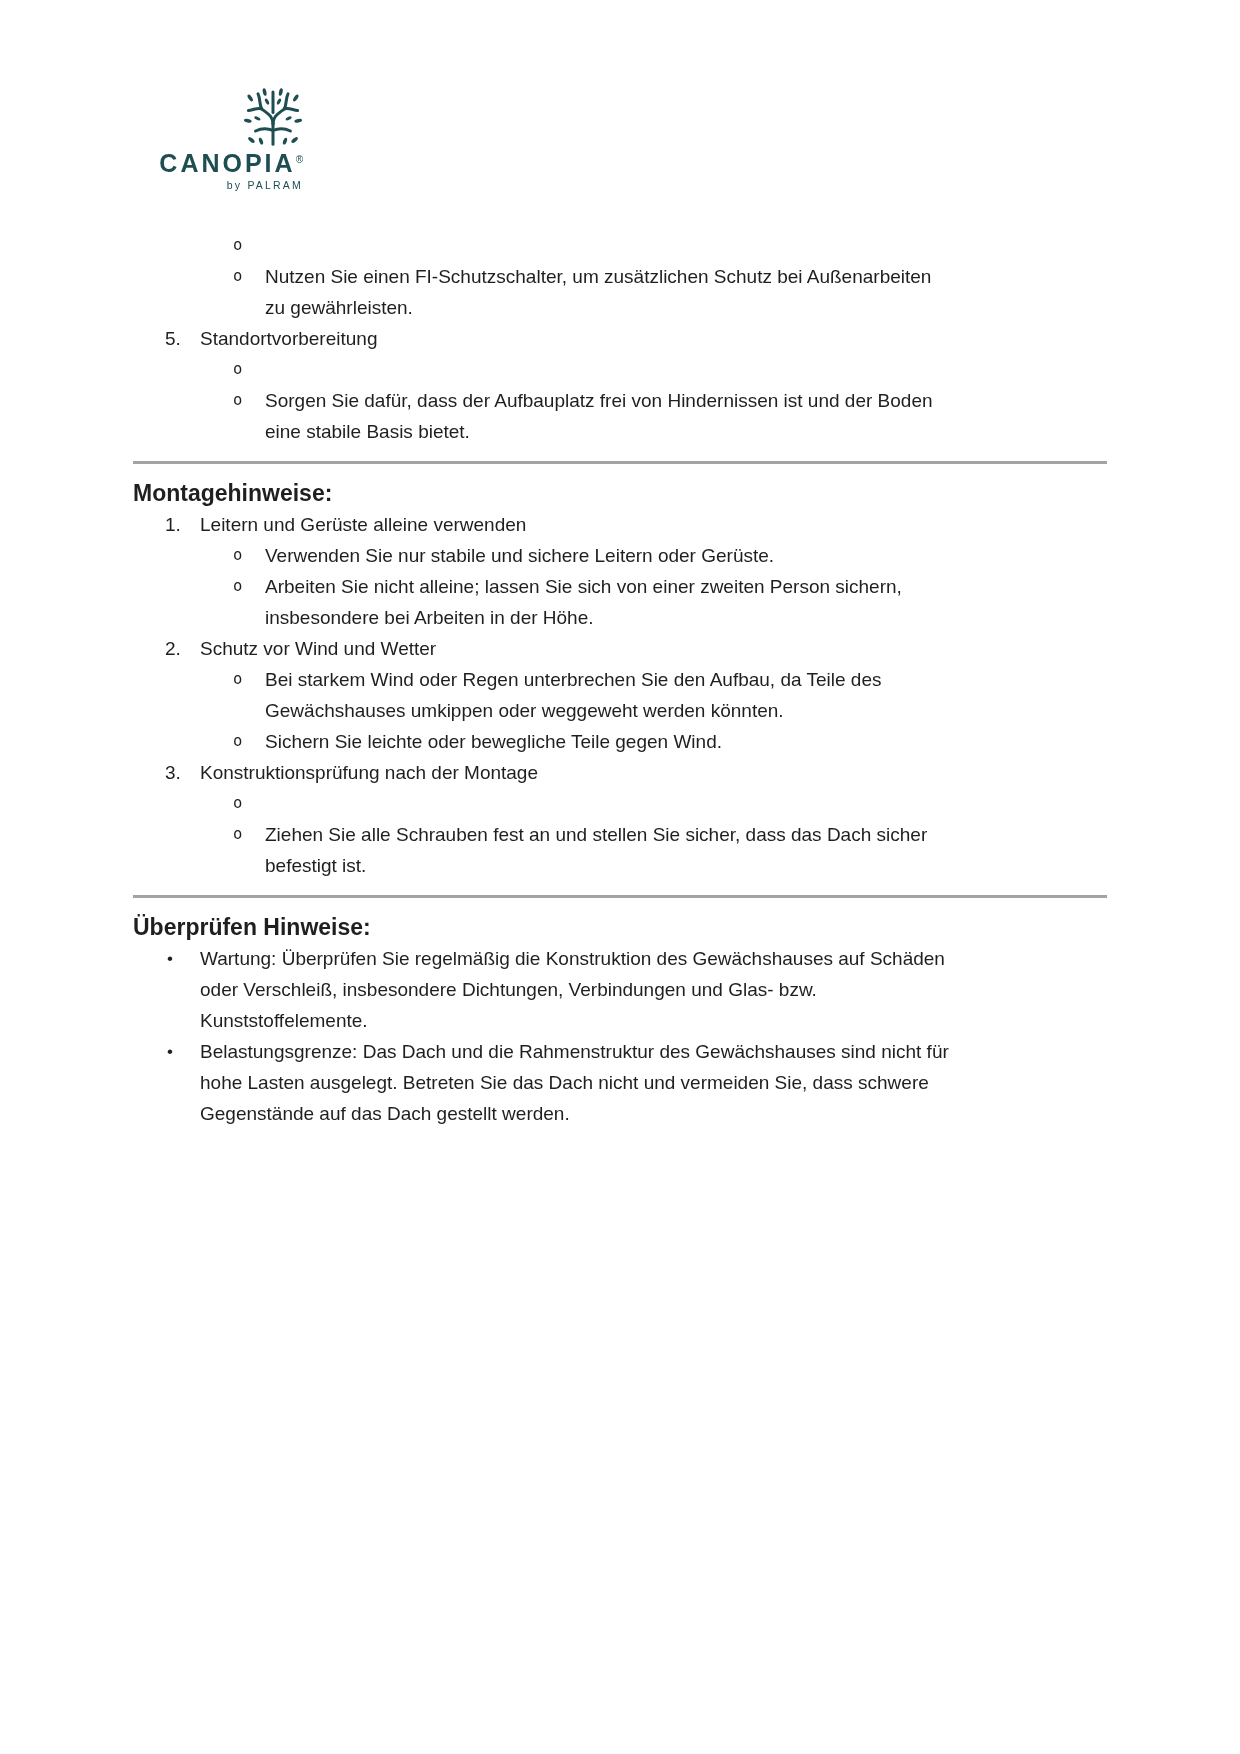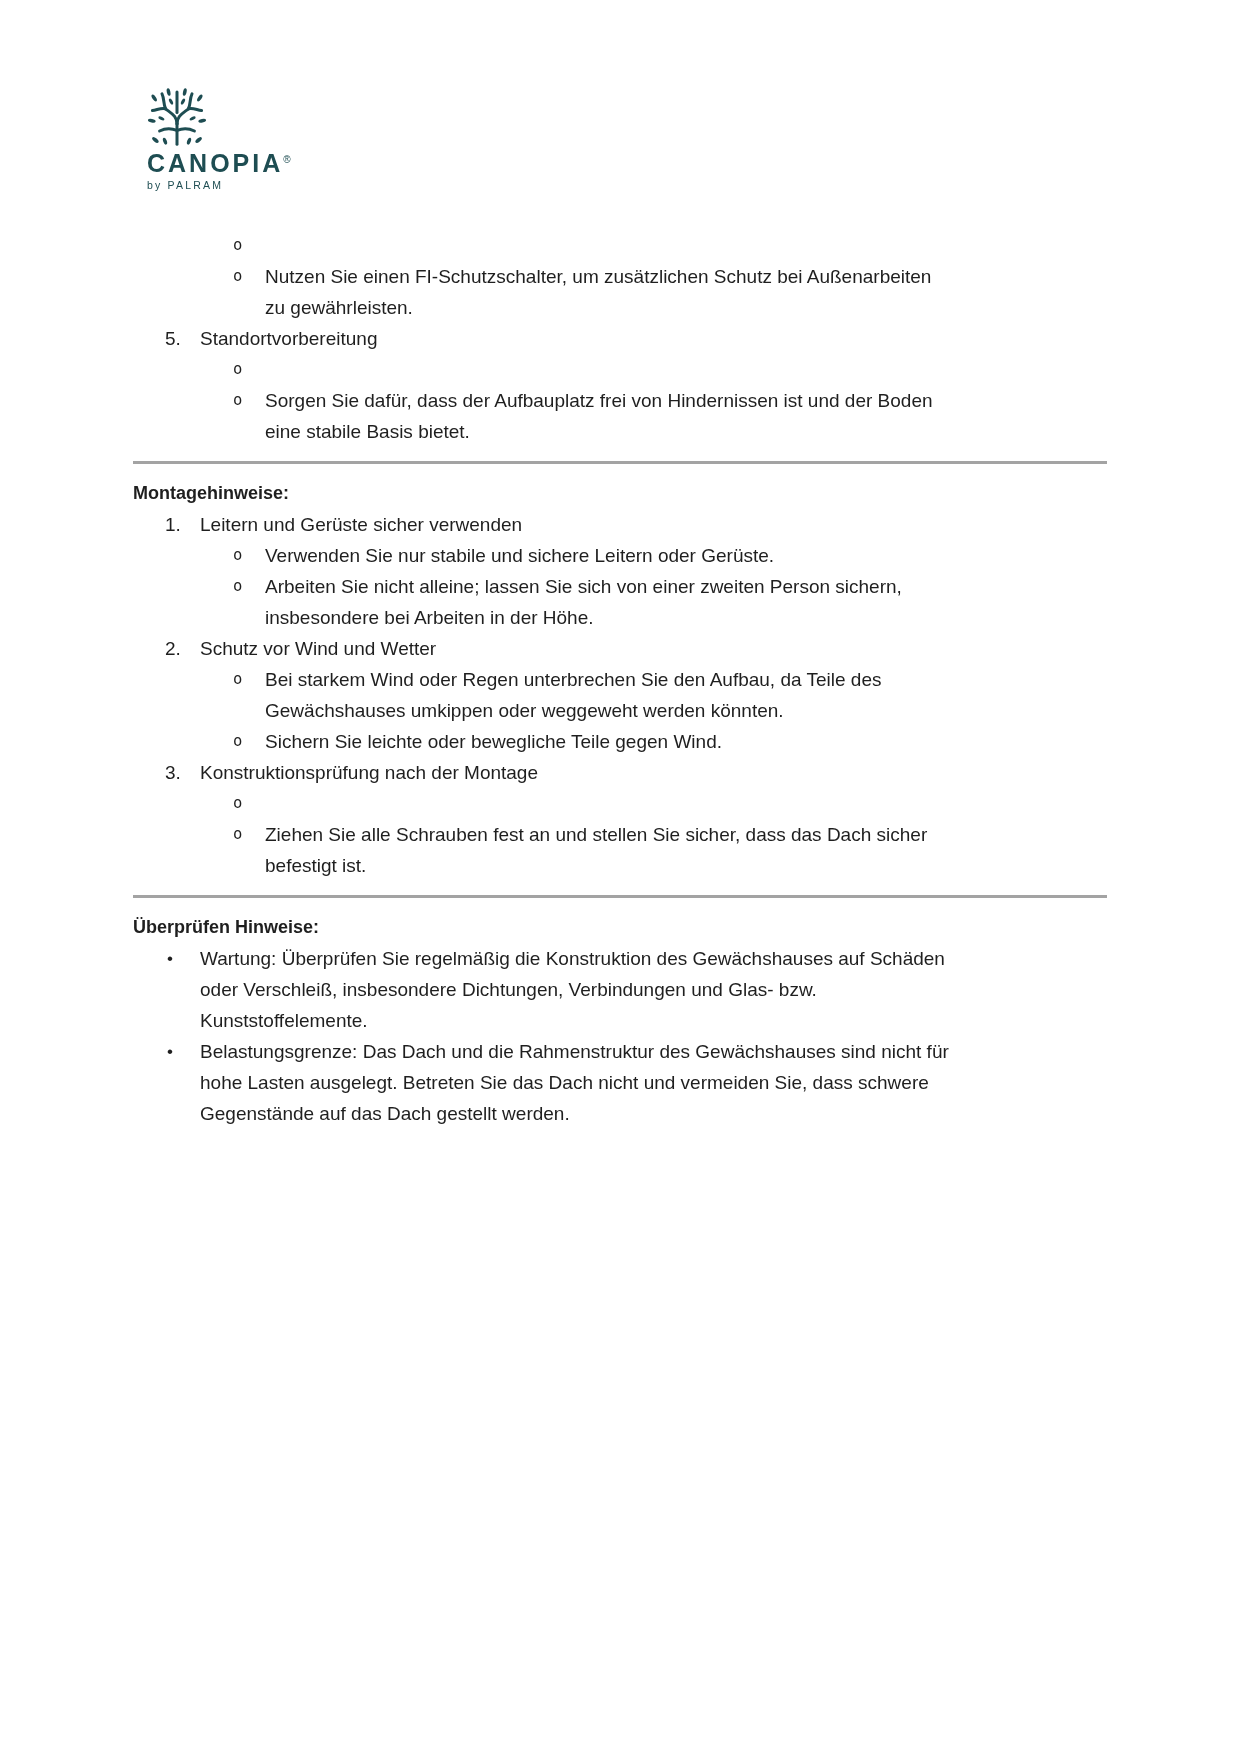--- a/index.html
+++ b/index.html
@@ -9,21 +9,21 @@
     font-family:"Liberation Sans","DejaVu Sans",sans-serif;
     color:#1f1f1f;
     position:relative;
     overflow:hidden;
   }
   .page{position:absolute;inset:0;}
 
   
   .logo{
     position:absolute;left:147px;top:86px;width:156px;
-    display:flex;flex-direction:column;align-items:flex-start;
+    display:flex;flex-direction:column;align-items:flex-end;
     color:#1e4d52;
   }
   .logo-icon{width:60px;height:60px;display:block;}
   .logo-word{
     margin-top:5px;
     font-size:25px;font-weight:700;letter-spacing:3px;
     line-height:1;white-space:nowrap;
   }
   .logo-word sup{font-size:10px;font-weight:400;letter-spacing:0;vertical-align:super;}
   .logo-tagline{
@@ -50,21 +50,21 @@
   .row.num .marker{
     flex:0 0 67px;box-sizing:border-box;padding-left:32px;
     font-size:19px;line-height:31px;
   }
   
   .row.dot .marker{
     flex:0 0 67px;box-sizing:border-box;padding-left:34px;
     font-size:17px;line-height:31px;
   }
 
-  .heading{font-weight:700;font-size:18px;line-height:31px;}
+  .heading{font-weight:700;font-size:23px;line-height:31px;}
 
   .divider{
     height:3px;background:#a3a3a3;border:0;width:974px;
     margin:14px 0 14px 0;
   }
 </style>
 </head>
 <body>
 
 <div class="page">
@@ -127,21 +127,21 @@
       <div class="txt">Sorgen Sie dafür, dass der Aufbauplatz frei von Hindernissen ist und der Boden
 eine stabile Basis bietet.</div>
     </div>
 
     <div class="divider"></div>
 
     <div class="heading">Montagehinweise:</div>
 
     <div class="row num">
       <span class="marker">1.</span>
-      <div class="txt">Leitern und Gerüste sicher verwenden</div>
+      <div class="txt">Leitern und Gerüste alleine verwenden</div>
     </div>
     <div class="row sub">
       <span class="marker">o</span>
       <div class="txt">Verwenden Sie nur stabile und sichere Leitern oder Gerüste.</div>
     </div>
     <div class="row sub">
       <span class="marker">o</span>
       <div class="txt">Arbeiten Sie nicht alleine; lassen Sie sich von einer zweiten Person sichern,
 insbesondere bei Arbeiten in der Höhe.</div>
     </div>

